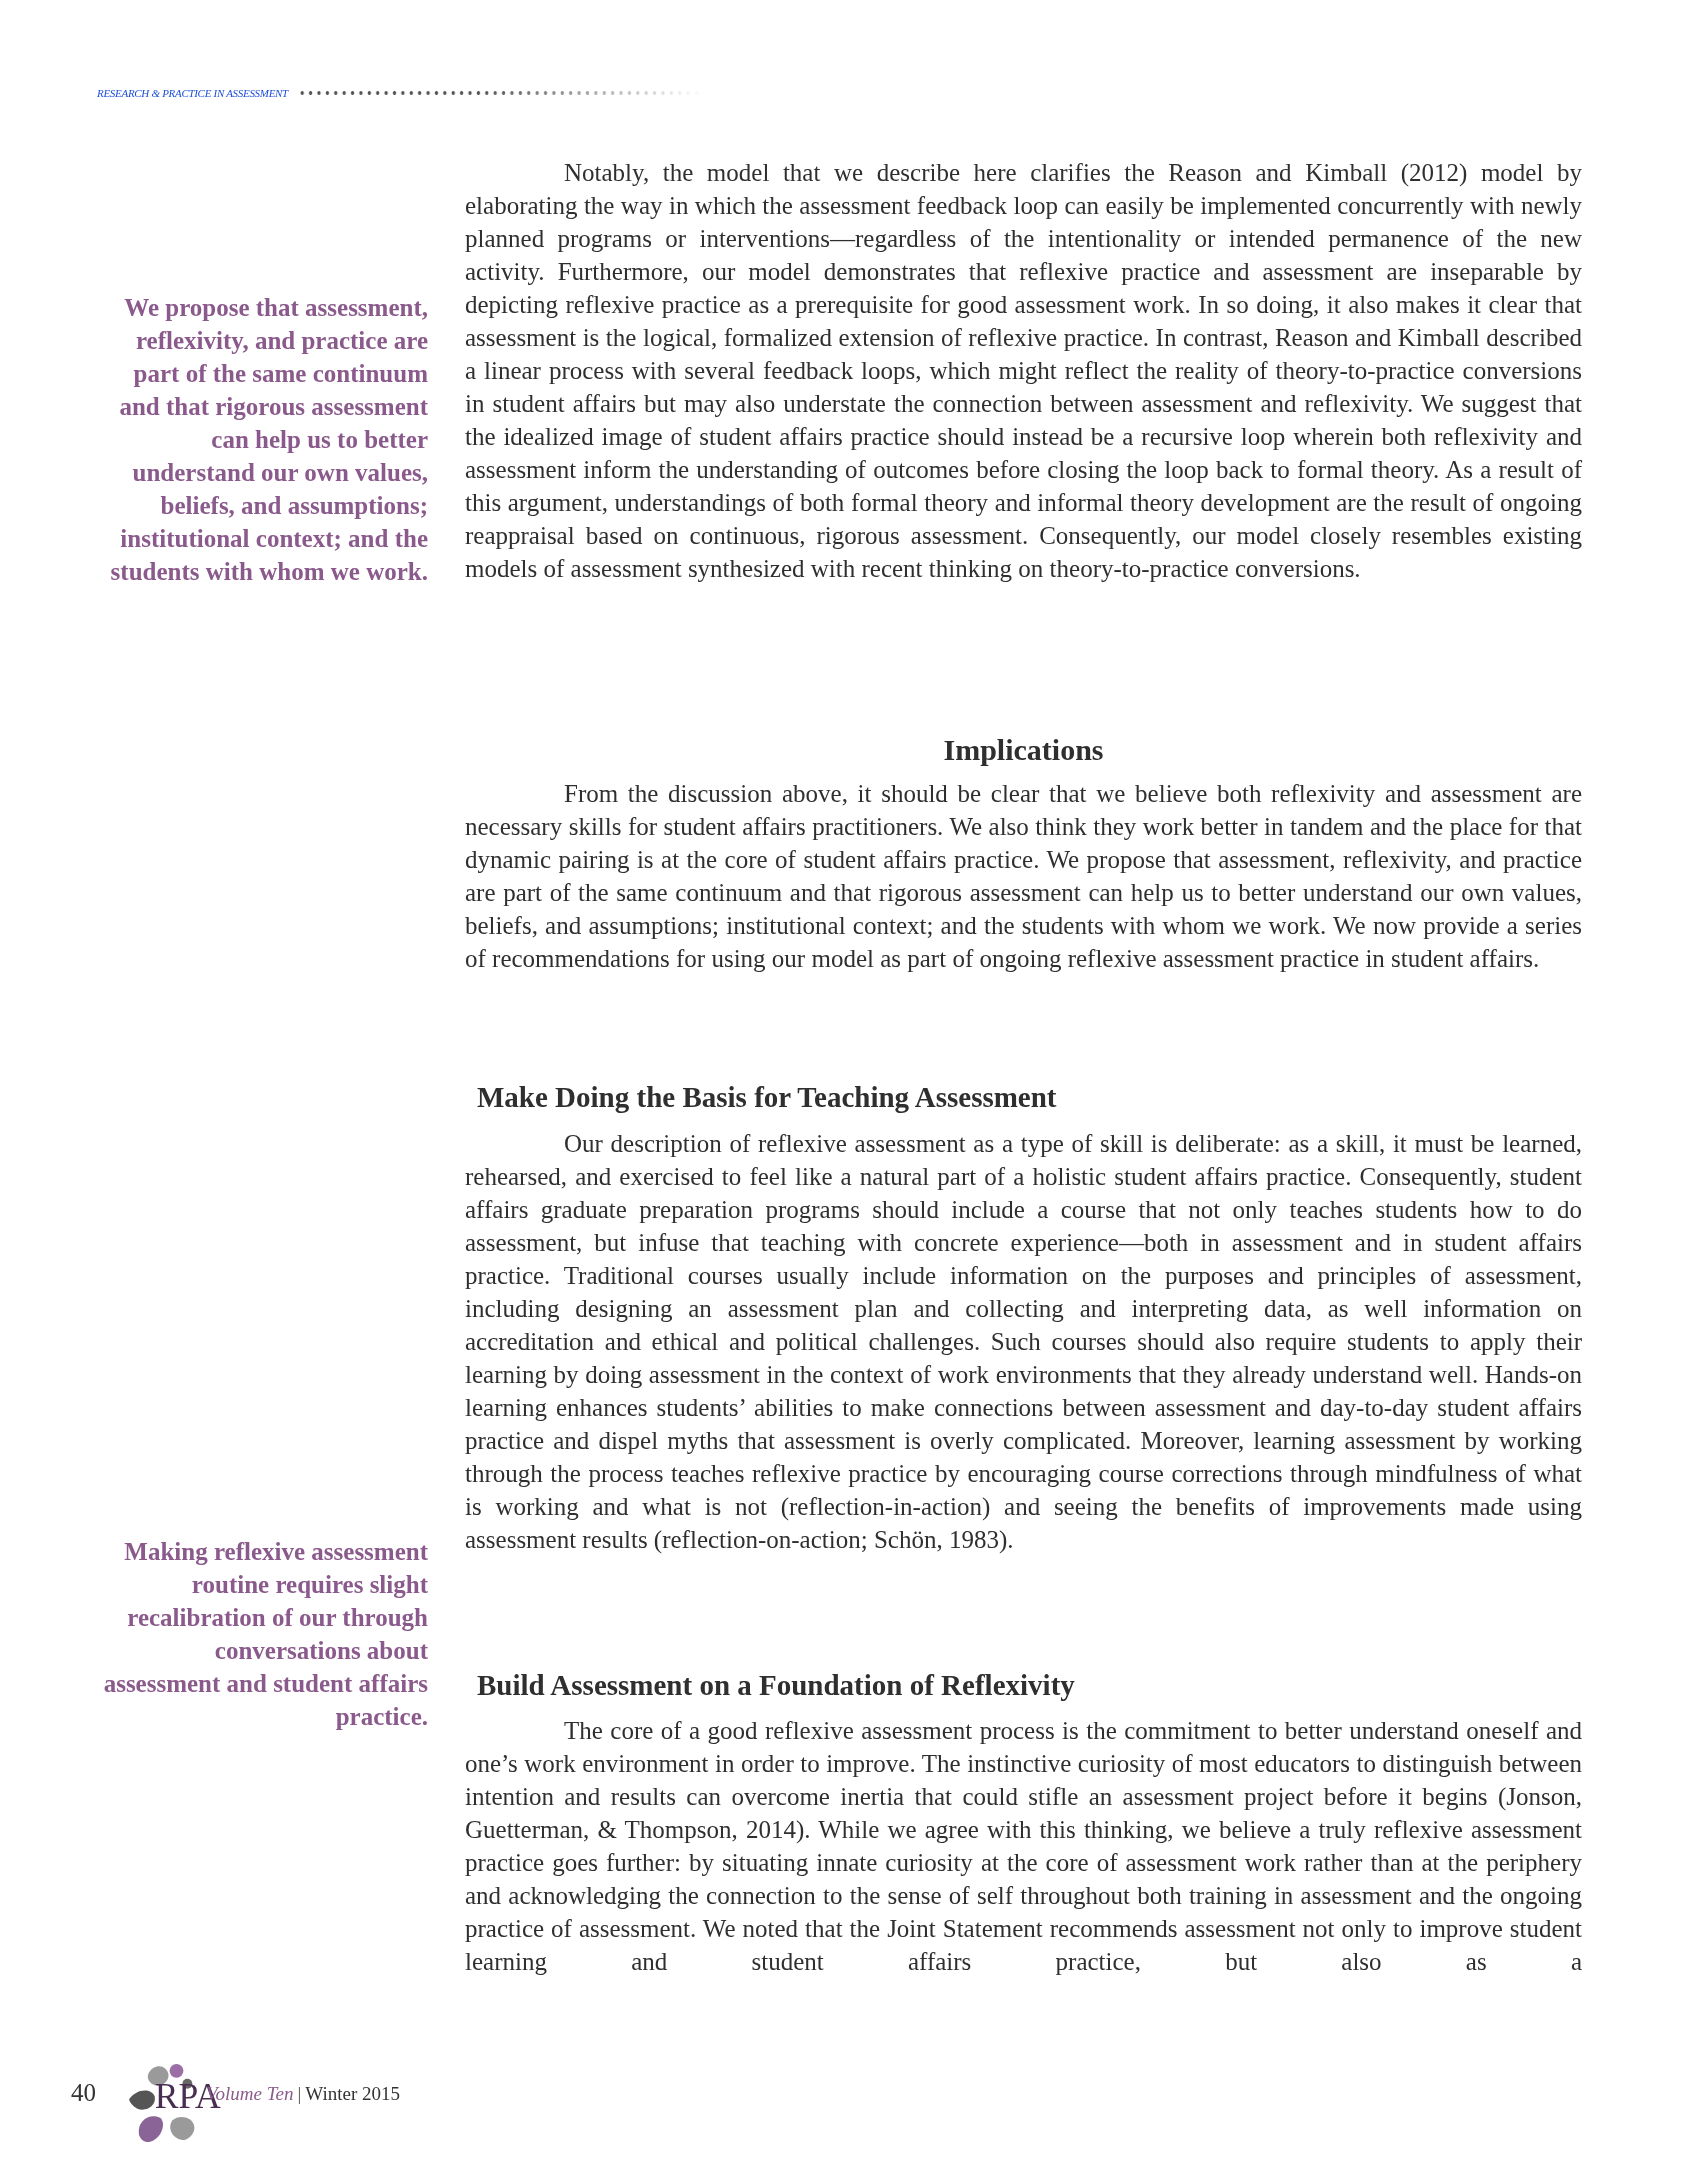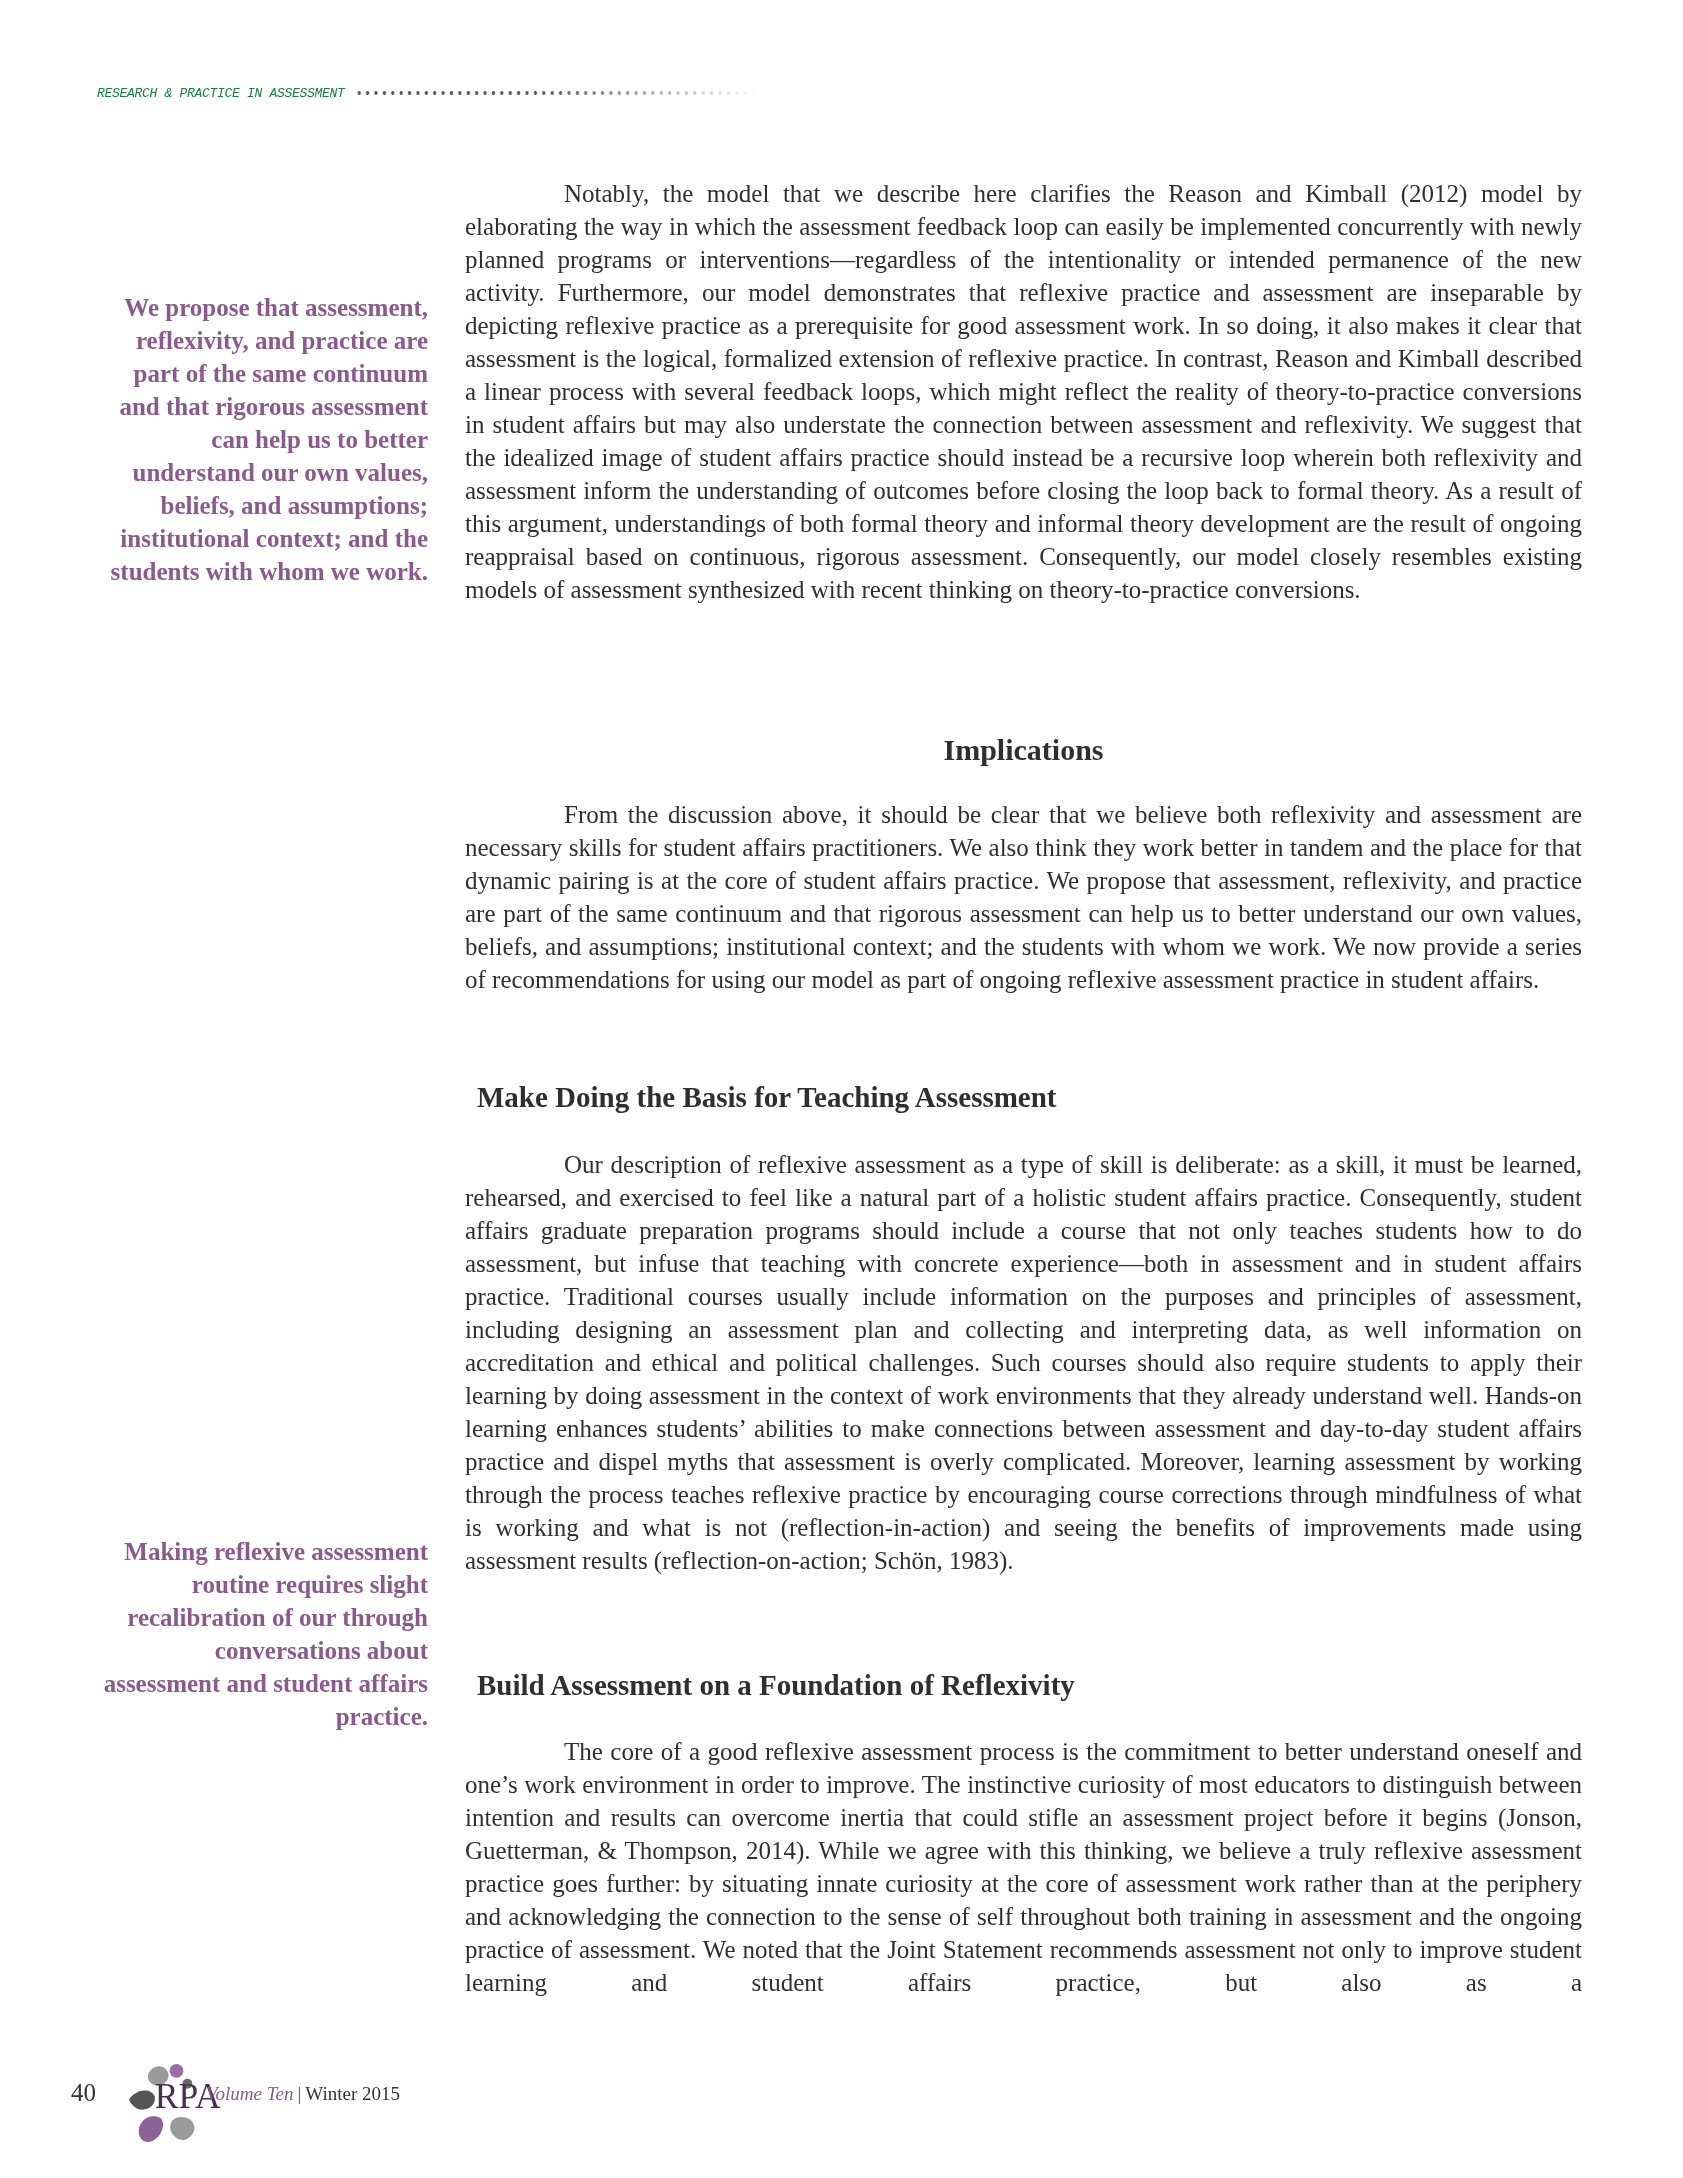--- a/index.html
+++ b/index.html
@@ -1,31 +1,31 @@
 <!DOCTYPE html>
 <html><head>
   <meta charset="utf-8">
   <style>
     html, body { margin: 0; padding: 0; background: #ffffff; }
     body { width: 1683px; height: 2178px; position: relative; overflow: hidden;
            font-family: "DejaVu Serif", "Liberation Serif", serif; color: #2b2b2b; }
 
     .running-head { position: absolute; left: 97px; top: 79px; height: 28px; display: flex; align-items: center; }
-    .running-head-title { font-family: Liberation Mono, monospace; font-style: italic; font-size: 13px;
-      letter-spacing: -0.3px; color: #15803d; white-space: nowrap; }
+    .running-head-title { font-family: Liberation Serif, serif; font-style: italic; font-size: 11px;
+      letter-spacing: -0.3px; color: #1d4ed8; white-space: nowrap; }
     .running-head-dots { margin-left: 10px; width: 406px; height: 6px;
       background-image: radial-gradient(circle, #555 1.6px, transparent 2px);
       background-size: 8.4px 6px; background-repeat: repeat-x;
       -webkit-mask-image: linear-gradient(to right, #000 0%, #000 45%, transparent 100%);
       mask-image: linear-gradient(to right, #000 0%, #000 45%, transparent 100%); }
 
     .main-col { position: absolute; left: 465px; width: 1117px; }
     .body-text { font-family: "Liberation Serif", serif; font-size: 25px; line-height: 33px;
       text-align: justify; margin: 0; color: #2f2f2f; }
-    .body-text { text-indent: 99px; margin-top: 21px; }
+    .body-text { text-indent: 99px; }
 
     .heading-center { font-family: "Liberation Serif", serif; font-weight: bold; font-size: 30px;
       text-align: center; margin: 16px; color: #2f2f2f; }
     .heading-left { font-family: "Liberation Serif", serif; font-weight: bold; font-size: 29px;
       text-align: left; margin: 12px; color: #2f2f2f; }
 
     .pull-quote { position: absolute; left: 89px; width: 335px; text-align: right;
       font-family: "Liberation Serif", serif; font-weight: bold; font-size: 25px; line-height: 33px;
       color: #8b5a8c; margin: 4px; }
 

